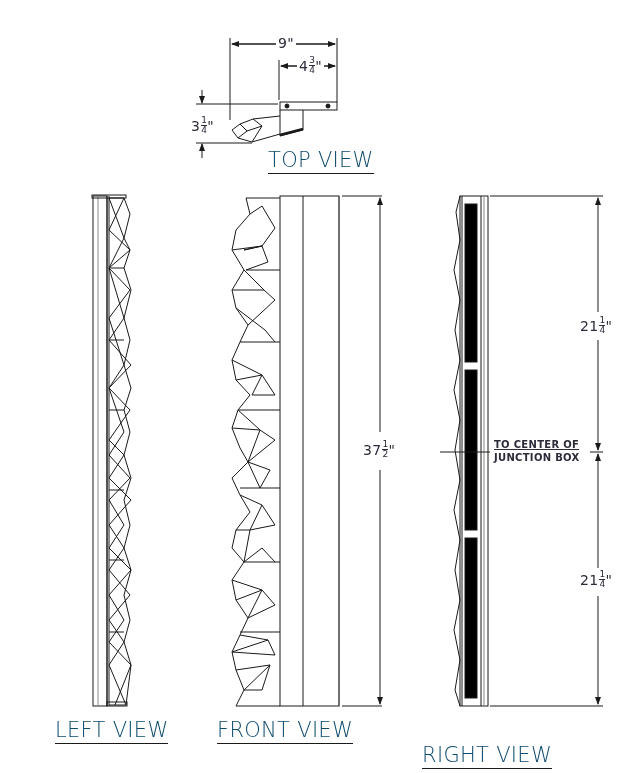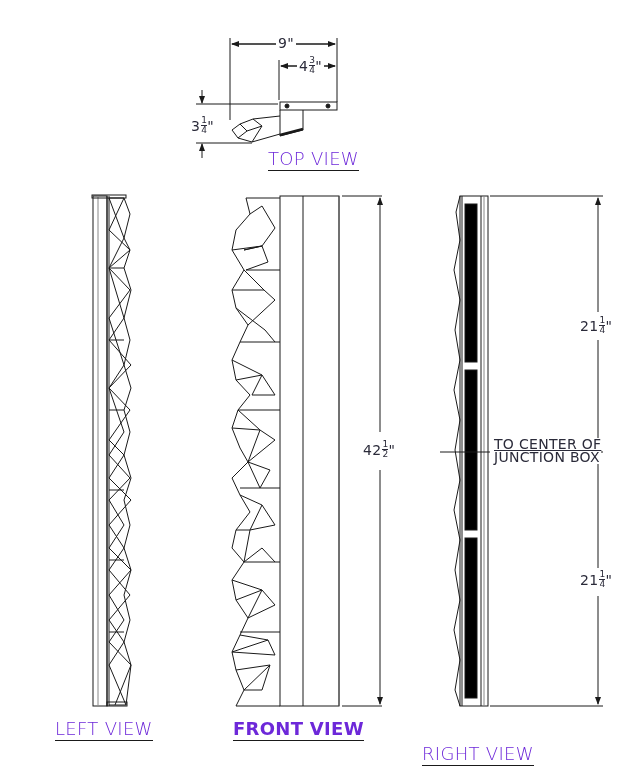--- a/index.html
+++ b/index.html
@@ -1,26 +1,26 @@
 <!DOCTYPE html>
 <html><head>
 <meta charset="utf-8">
 <style>
   html, body { margin: 0; padding: 0; background: #ffffff; }
   body { width: 641px; height: 773px; position: relative; overflow: hidden;
          font-family: "DejaVu Sans", sans-serif; }
   #drawing { position: absolute; left: 0; top: 0; }
-  .lbl { position: absolute; font-family: "DejaVu Sans", sans-serif; color: #6d28d9;
-         font-size: 18px; letter-spacing: 0.3px; white-space: nowrap; }
+  .lbl { position: absolute; font-family: "DejaVu Sans", sans-serif; color: #0c4a6e;
+         font-size: 21px; letter-spacing: 0.3px; white-space: nowrap; }
   .view-title { border-bottom: 1.5px solid #1a1a1a; padding-bottom: 1px; font-weight: 300; }
   .dim { font-size: 14px; color: #2b2b3a; display: inline-flex; align-items: center; }
   .frac { display: inline-flex; flex-direction: column; font-size: 9px; line-height: 9px;
           margin-left: 1px; text-align: center; }
   .frac span:first-child { border-bottom: 1px solid #2b2b3a; }
-  .note { font-size: 14px; line-height: 13px; color: #2b2b3a; }
+  .note { font-size: 10px; line-height: 13px; color: #2b2b3a; font-weight: bold; }
   .note span { display: block; }
   .note .ul { text-decoration: underline; }
 </style>
 </head>
 <body>
 
 <svg id="drawing" width="641" height="773" viewBox="0 0 641 773" xmlns="http://www.w3.org/2000/svg">
   <defs>
     <marker id="arr" markerWidth="8" markerHeight="6" refX="7" refY="3" orient="auto" markerUnits="userSpaceOnUse">
       <path d="M0,0 L8,3 L0,6 z" fill="#1a1a1a"></path>
@@ -150,21 +150,21 @@
   <span class="frac">
       <span>1</span>
       <span>4</span>
     </span>
     <span>"</span>
 </div>
 
 <div class="lbl view-title" style="left:268px; top:148px;">TOP VIEW</div>
 
 <div class="lbl dim" style="left:361px; top:440px; background:#fff; padding:0 2px;">
-  <span>42</span>
+  <span>37</span>
   <span class="frac">
       <span>1</span>
       <span>2</span>
     </span>
     <span>"</span>
 </div>
 
 <div class="lbl dim" style="left:578px; top:316px; background:#fff; padding:0 2px;">
   <span>21</span>
   <span class="frac">
@@ -182,14 +182,14 @@
 <div class="lbl dim" style="left:578px; top:570px; background:#fff; padding:0 2px;">
   <span>21</span>
   <span class="frac">
       <span>1</span>
       <span>4</span>
     </span>
     <span>"</span>
 </div>
 
 <div class="lbl view-title" style="left:55px; top:718px;">LEFT VIEW</div>
-<div class="lbl view-title" style="left:233px; top:718px;font-weight:bold;">FRONT VIEW</div>
+<div class="lbl view-title" style="left:217px; top:718px;">FRONT VIEW</div>
 <div class="lbl view-title" style="left:422px; top:743px;">RIGHT VIEW</div>
 
 </body></html>

